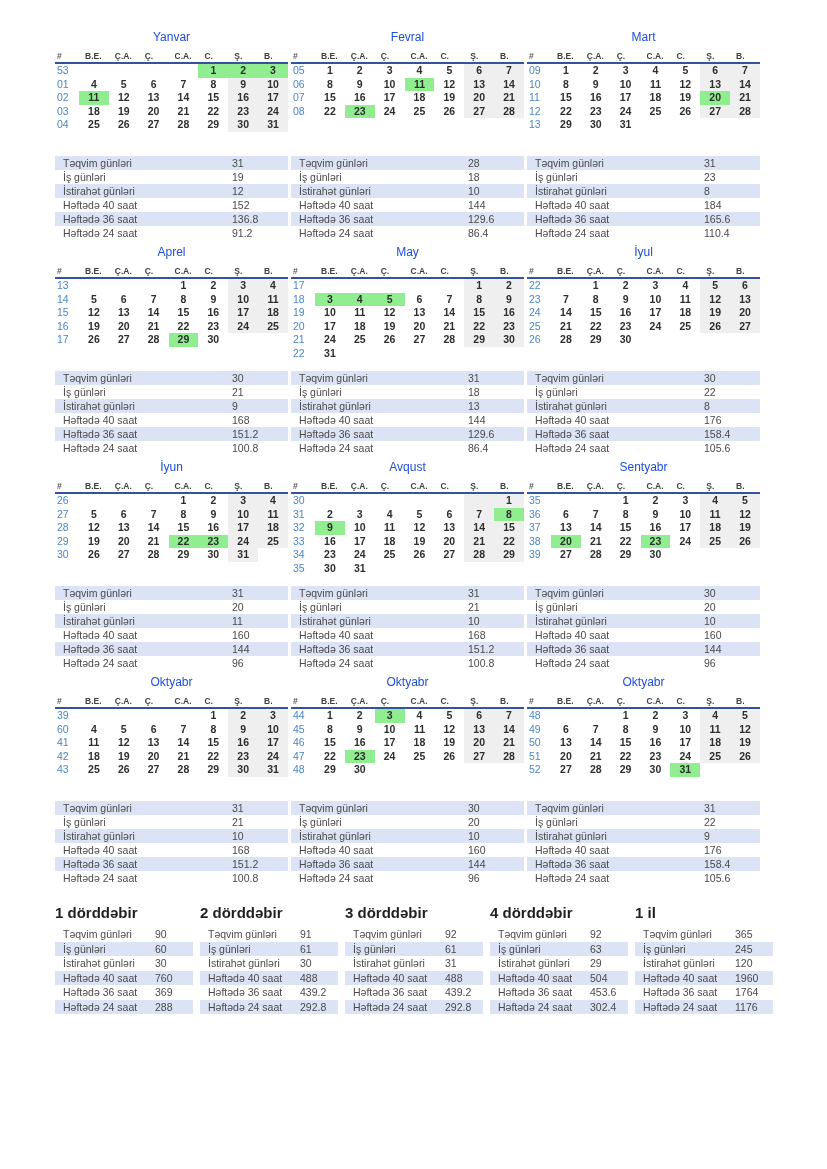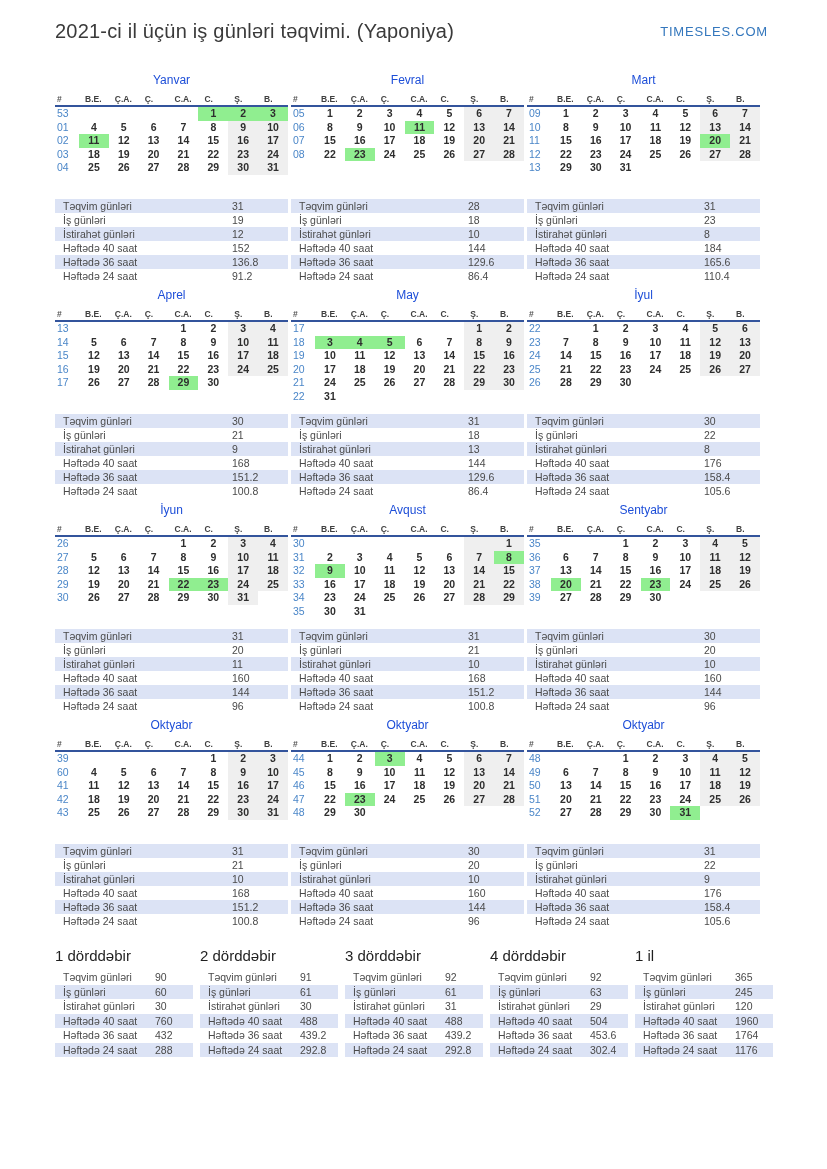--- a/index.html
+++ b/index.html
@@ -40,34 +40,30 @@
   
   .stats { margin-top:9px; }
   .stat-row { display:flex; height:14px; line-height:14px; font-size:10.5px; color:#4a4a4a; }
   .stat-row:nth-child(odd) { background:#dce3f5; }
   .stat-label { padding-left:8px; width:177px; flex:0 0 177px; }
   .stat-value { flex:1; }
 
   
   .quarters-grid { display:grid; grid-template-columns:repeat(5,138px); column-gap:7px;
                    margin:14px 0 0 55px; }
-  .quarter h2 { margin:0 0 6px 0; font-size:15px; font-weight:400; color:#1f1f1f; }
+  .quarter h2 { margin:0 0 6px 0; font-size:15px; font-weight:700; color:#1f1f1f; }
   .q-row { display:flex; height:14.5px; line-height:14.5px; font-size:10.5px; color:#4a4a4a; }
   .q-row:nth-child(odd) { background:#dce3f5; }
   .q-label { padding-left:8px; width:100px; flex:0 0 100px; }
   .q-value { flex:1; }
 </style>
 </head>
 <body>
 
 <div class="page">
-  <div class="hdr">
-    <h1>2021-ci il üçün iş günləri təqvimi. (Yaponiya)</h1>
-    <a class="site-link">TIMESLES.COM</a>
-  </div>
 
   <div id="months" class="months-grid">
       <section class="month">
        <div class="month-title">Yanvar</div>
        <div class="cal-wrap">
          <table class="cal">
            <colgroup>
               <col class="wkcol">
               <col>
               <col>
@@ -1373,21 +1369,21 @@
         <div class="q-row">
        <span class="q-label">İstirahət günləri</span>
        <span class="q-value">30</span>
      </div>
         <div class="q-row">
        <span class="q-label">Həftədə 40 saat</span>
        <span class="q-value">760</span>
      </div>
         <div class="q-row">
        <span class="q-label">Həftədə 36 saat</span>
-       <span class="q-value">432</span>
+       <span class="q-value">369</span>
      </div>
         <div class="q-row">
        <span class="q-label">Həftədə 24 saat</span>
        <span class="q-value">288</span>
      </div>
      </div>
       <div class="quarter">
        <h2>2 dörddəbir</h2>
         <div class="q-row">
        <span class="q-label">Təqvim günləri</span>

